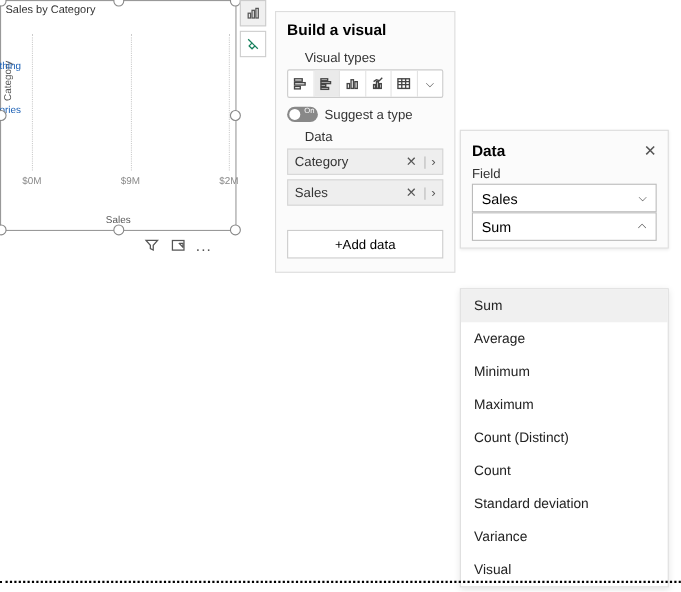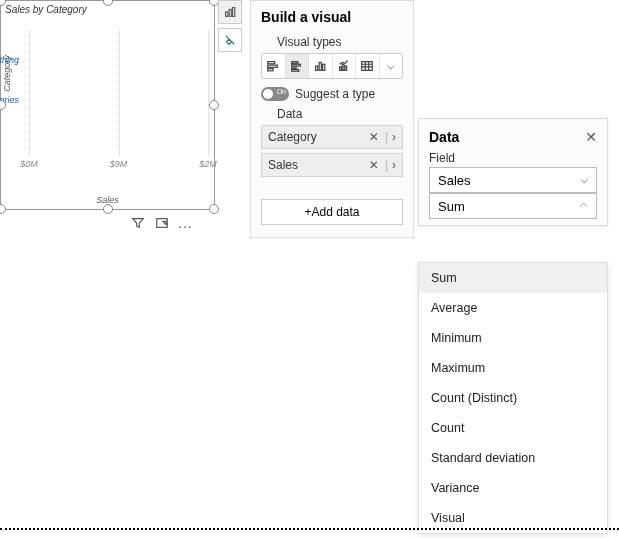--- a/index.html
+++ b/index.html
@@ -1,19 +1,19 @@
 <!DOCTYPE html>
 <html><head>
 <meta charset="utf-8">
 <style>
   * { box-sizing: border-box; margin: 0; padding: 0; font-family: "Segoe UI", Arial, sans-serif; }
   body { width: 619px; height: 538px; background: #fff; position: relative; overflow: hidden; }
 
   
-  .visual-container { position: absolute; left: 0; top: 0; width: 215px; height: 210px; border: 1px solid #999; background: #fff; font-style: italic; }
+  .visual-container { position: absolute; left: 0; top: 0; width: 215px; height: 210px; border: 1px solid #999; background: #fff; }
   .handle { position: absolute; width: 10px; height: 10px; background: #fff; border: 1px solid #888; border-radius: 50%; }
   .h-tl { left: -5px; top: -5px; }
   .h-tr { right: -5px; top: -5px; }
   .h-bl { left: -5px; bottom: -5px; }
   .h-br { right: -5px; bottom: -5px; }
   .h-ml { left: -5px; top: 50%; margin-top: -5px; }
   .h-mr { right: -5px; top: 50%; margin-top: -5px; }
   .h-mt { left: 50%; top: -5px; margin-left: -5px; }
   .h-mb { left: 50%; bottom: -5px; margin-left: -5px; }
 
@@ -34,21 +34,21 @@
   .dots { font-size: 14px; letter-spacing: 1px; color: #555; }
 
   
   .tool-btn { position: absolute; left: 218px; width: 24px; height: 24px; border: 1px solid #ccc; background: #fff; display: flex; align-items: center; justify-content: center; }
   .tool-btn.active { background: #f0f0f0; }
   .tool-btn svg { width: 14px; height: 14px; fill: none; stroke: #555; stroke-width: 1.3; }
   .tb1 { top: 0; }
   .tb2 { top: 28px; }
 
   
-  .panel { position: absolute; left: 250px; top: 0; width: 164px; border: 1px solid #ddd; background: #fbfbfb; padding: 8px 10px 12px; }
+  .panel { position: absolute; left: 250px; top: 10px; width: 164px; border: 1px solid #ddd; background: #fbfbfb; padding: 8px 10px 12px; }
   .panel h3 { font-size: 14px; font-weight: 600; margin-bottom: 10px; }
   .panel-label { font-size: 12px; color: #333; margin-bottom: 4px; margin-top: 6px; margin-left: 16px; }
   .vt-row { display: flex; border: 1px solid #ccc; border-radius: 2px; background: #fff; height: 26px; }
   .vt-btn { flex: 1; display: flex; align-items: center; justify-content: center; border-right: 1px solid #e3e3e3; }
   .vt-btn:last-child { border-right: none; }
   .vt-btn.active { background: #eaeaea; }
   .vt-btn svg { width: 14px; height: 14px; fill: none; stroke: #444; stroke-width: 1.4; }
   .vt-btn .chev { font-size: 10px; color: #444; }
 
   .suggest-row { display: flex; align-items: flex-start; gap: 6px; margin-top: 8px; }

